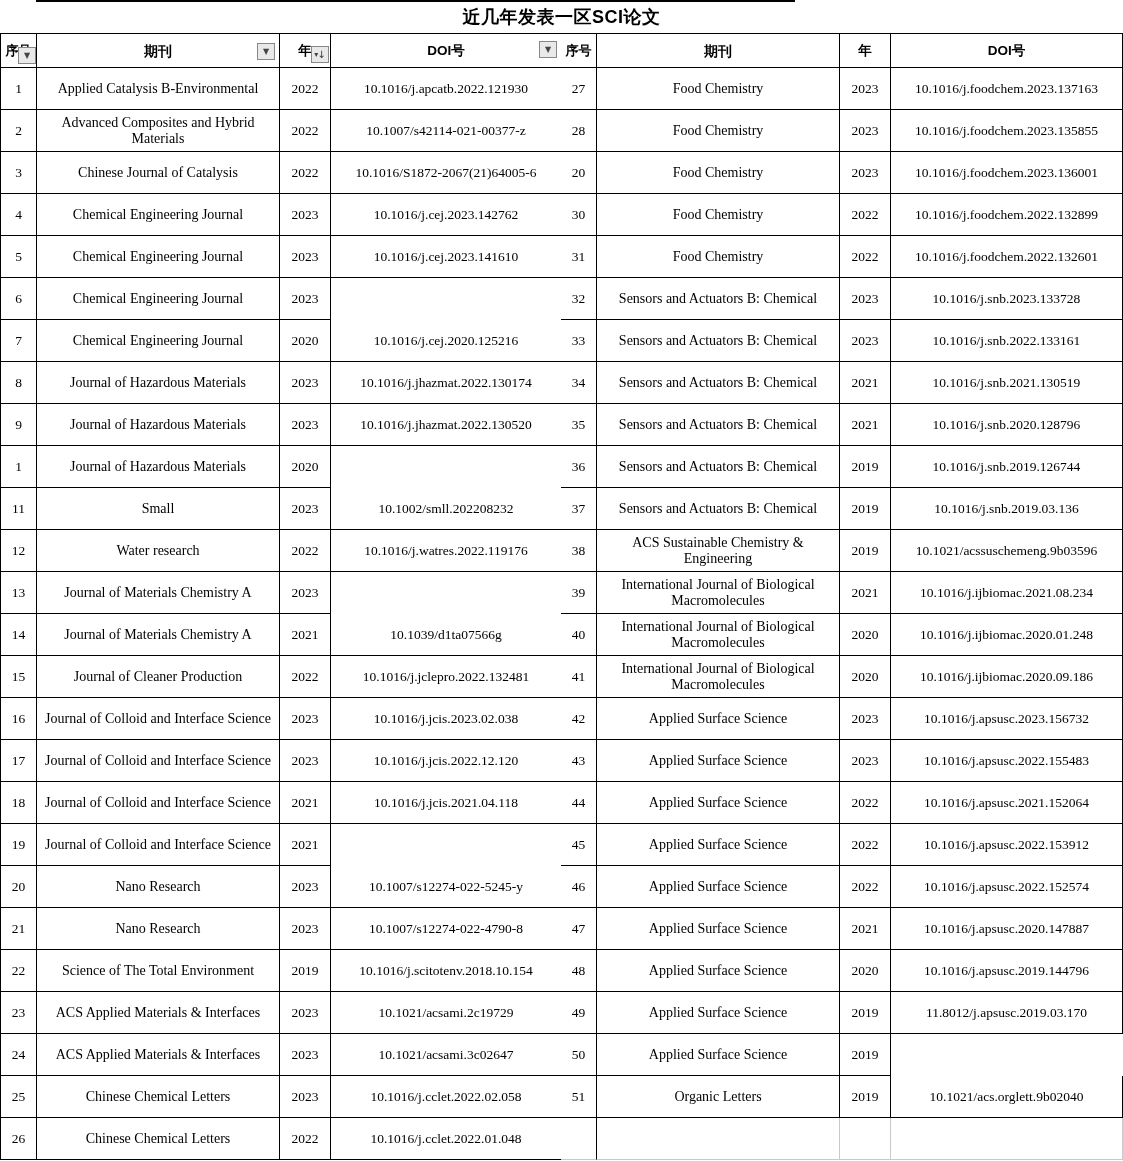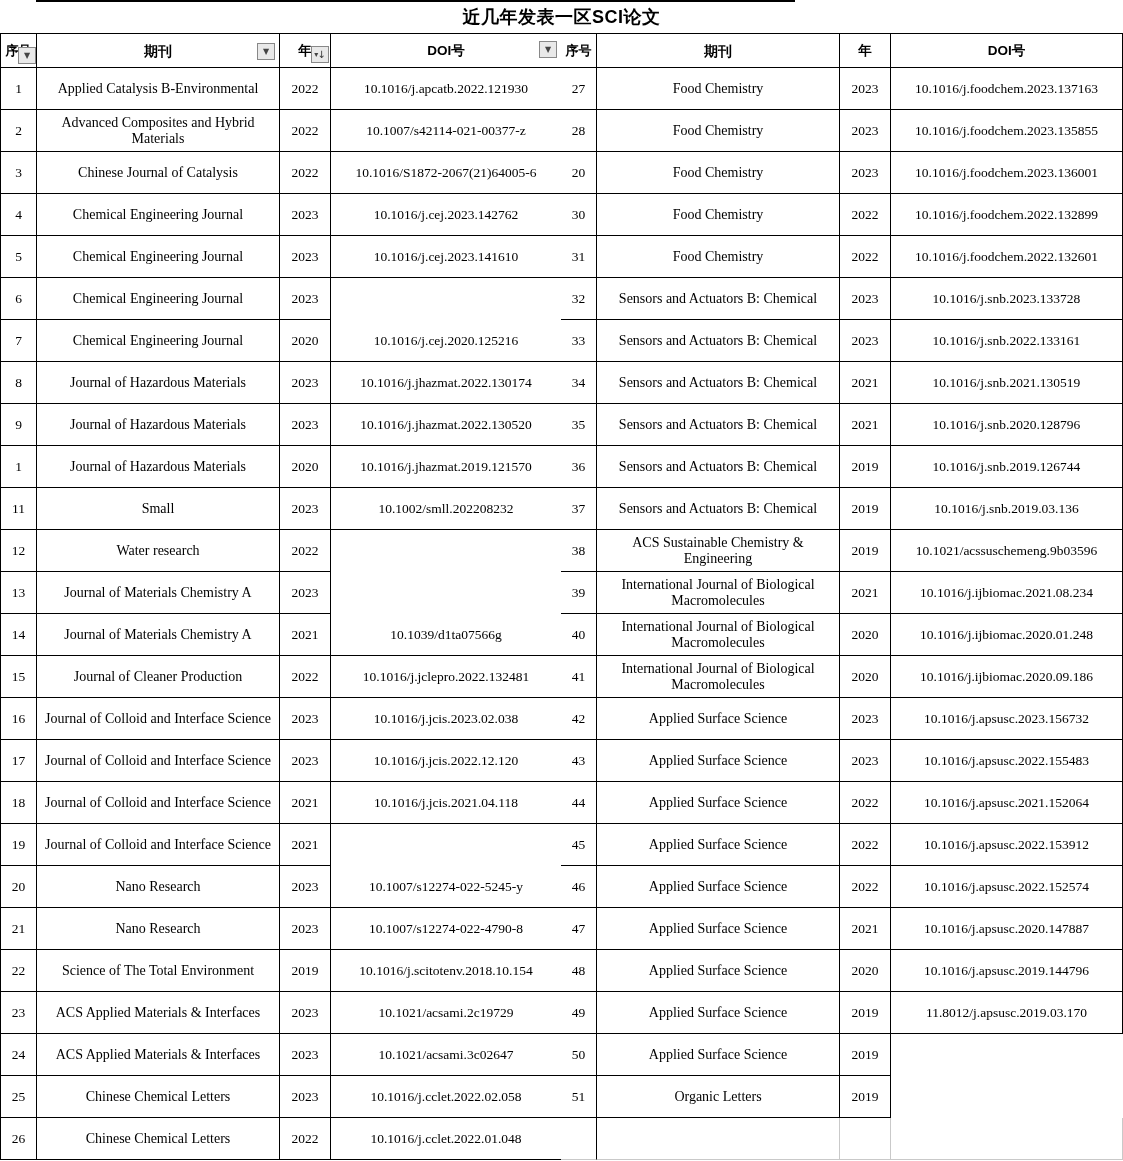--- a/index.html
+++ b/index.html
@@ -163,34 +163,34 @@
     <div class="td c-idx">9</div>
     <div class="td c-journal">Journal of Hazardous Materials</div>
     <div class="td c-year">2023</div>
     <div class="td c-doi">10.1016/j.jhazmat.2022.130520</div>
   </div>
 
   <div class="tr">
     <div class="td c-idx">1</div>
     <div class="td c-journal">Journal of Hazardous Materials</div>
     <div class="td c-year">2020</div>
-    <div class="td c-doi">10.1016/j.jhazmat.2019.121570</div>
   </div>
 
   <div class="tr">
     <div class="td c-idx">11</div>
     <div class="td c-journal">Small</div>
     <div class="td c-year">2023</div>
     <div class="td c-doi">10.1002/smll.202208232</div>
   </div>
 
   <div class="tr">
     <div class="td c-idx">12</div>
     <div class="td c-journal">Water research</div>
     <div class="td c-year">2022</div>
+    <div class="td c-doi">10.1016/j.watres.2022.119176</div>
   </div>
 
   <div class="tr">
     <div class="td c-idx">13</div>
     <div class="td c-journal">Journal of Materials Chemistry A</div>
     <div class="td c-year">2023</div>
   </div>
 
   <div class="tr">
     <div class="td c-idx">14</div>
@@ -464,20 +464,21 @@
   <div class="tr">
     <div class="td c-idx">50</div>
     <div class="td c-journal">Applied Surface Science</div>
     <div class="td c-year">2019</div>
   </div>
 
   <div class="tr">
     <div class="td c-idx">51</div>
     <div class="td c-journal">Organic Letters</div>
     <div class="td c-year">2019</div>
+    <div class="td c-doi">10.1021/acs.orglett.9b02040</div>
   </div>
 
   <div class="tr empty">
     <div class="td c-idx"></div>
     <div class="td c-journal"></div>
     <div class="td c-year"></div>
     <div class="td c-doi"></div>
   </div>
 </div>
   </div>

